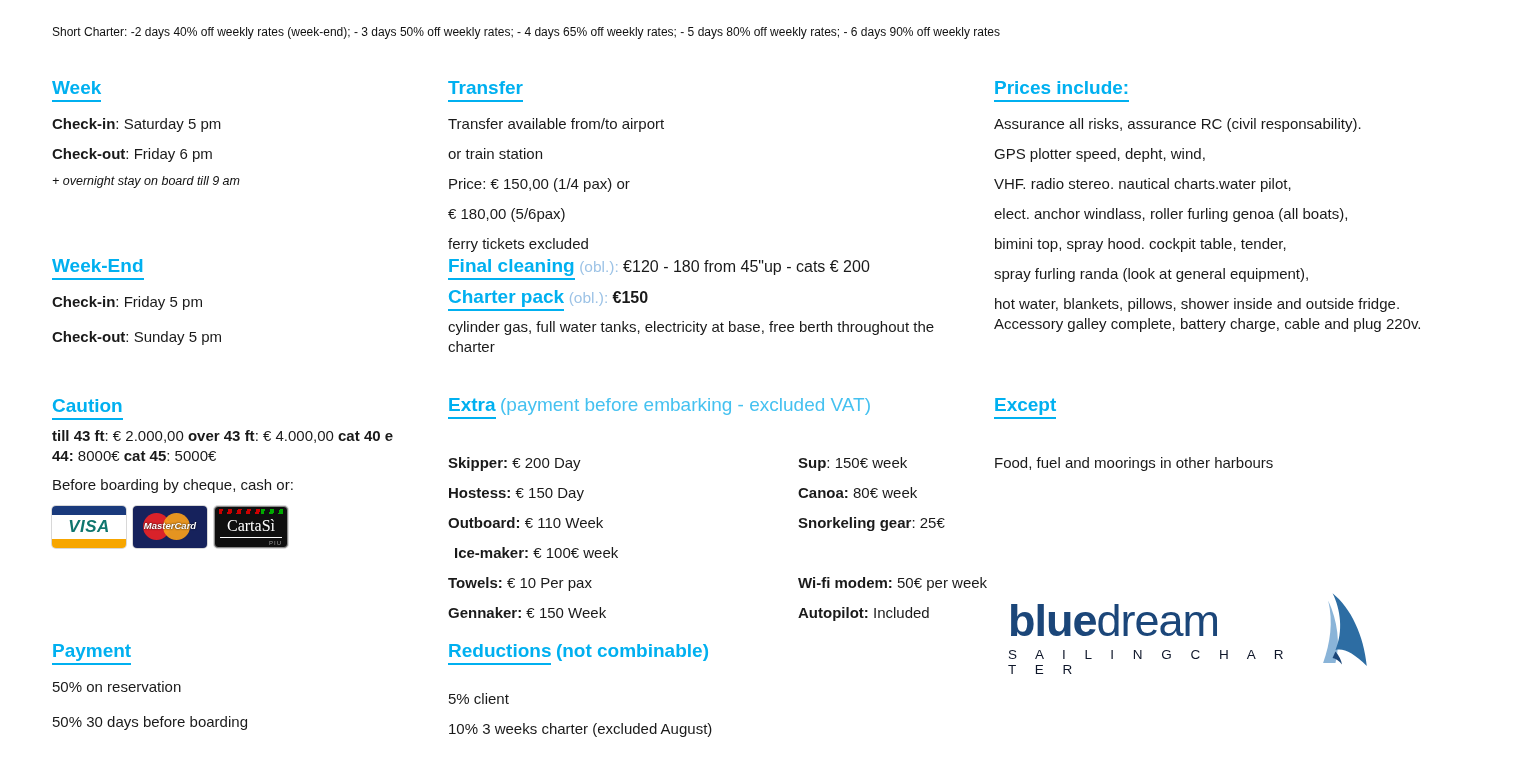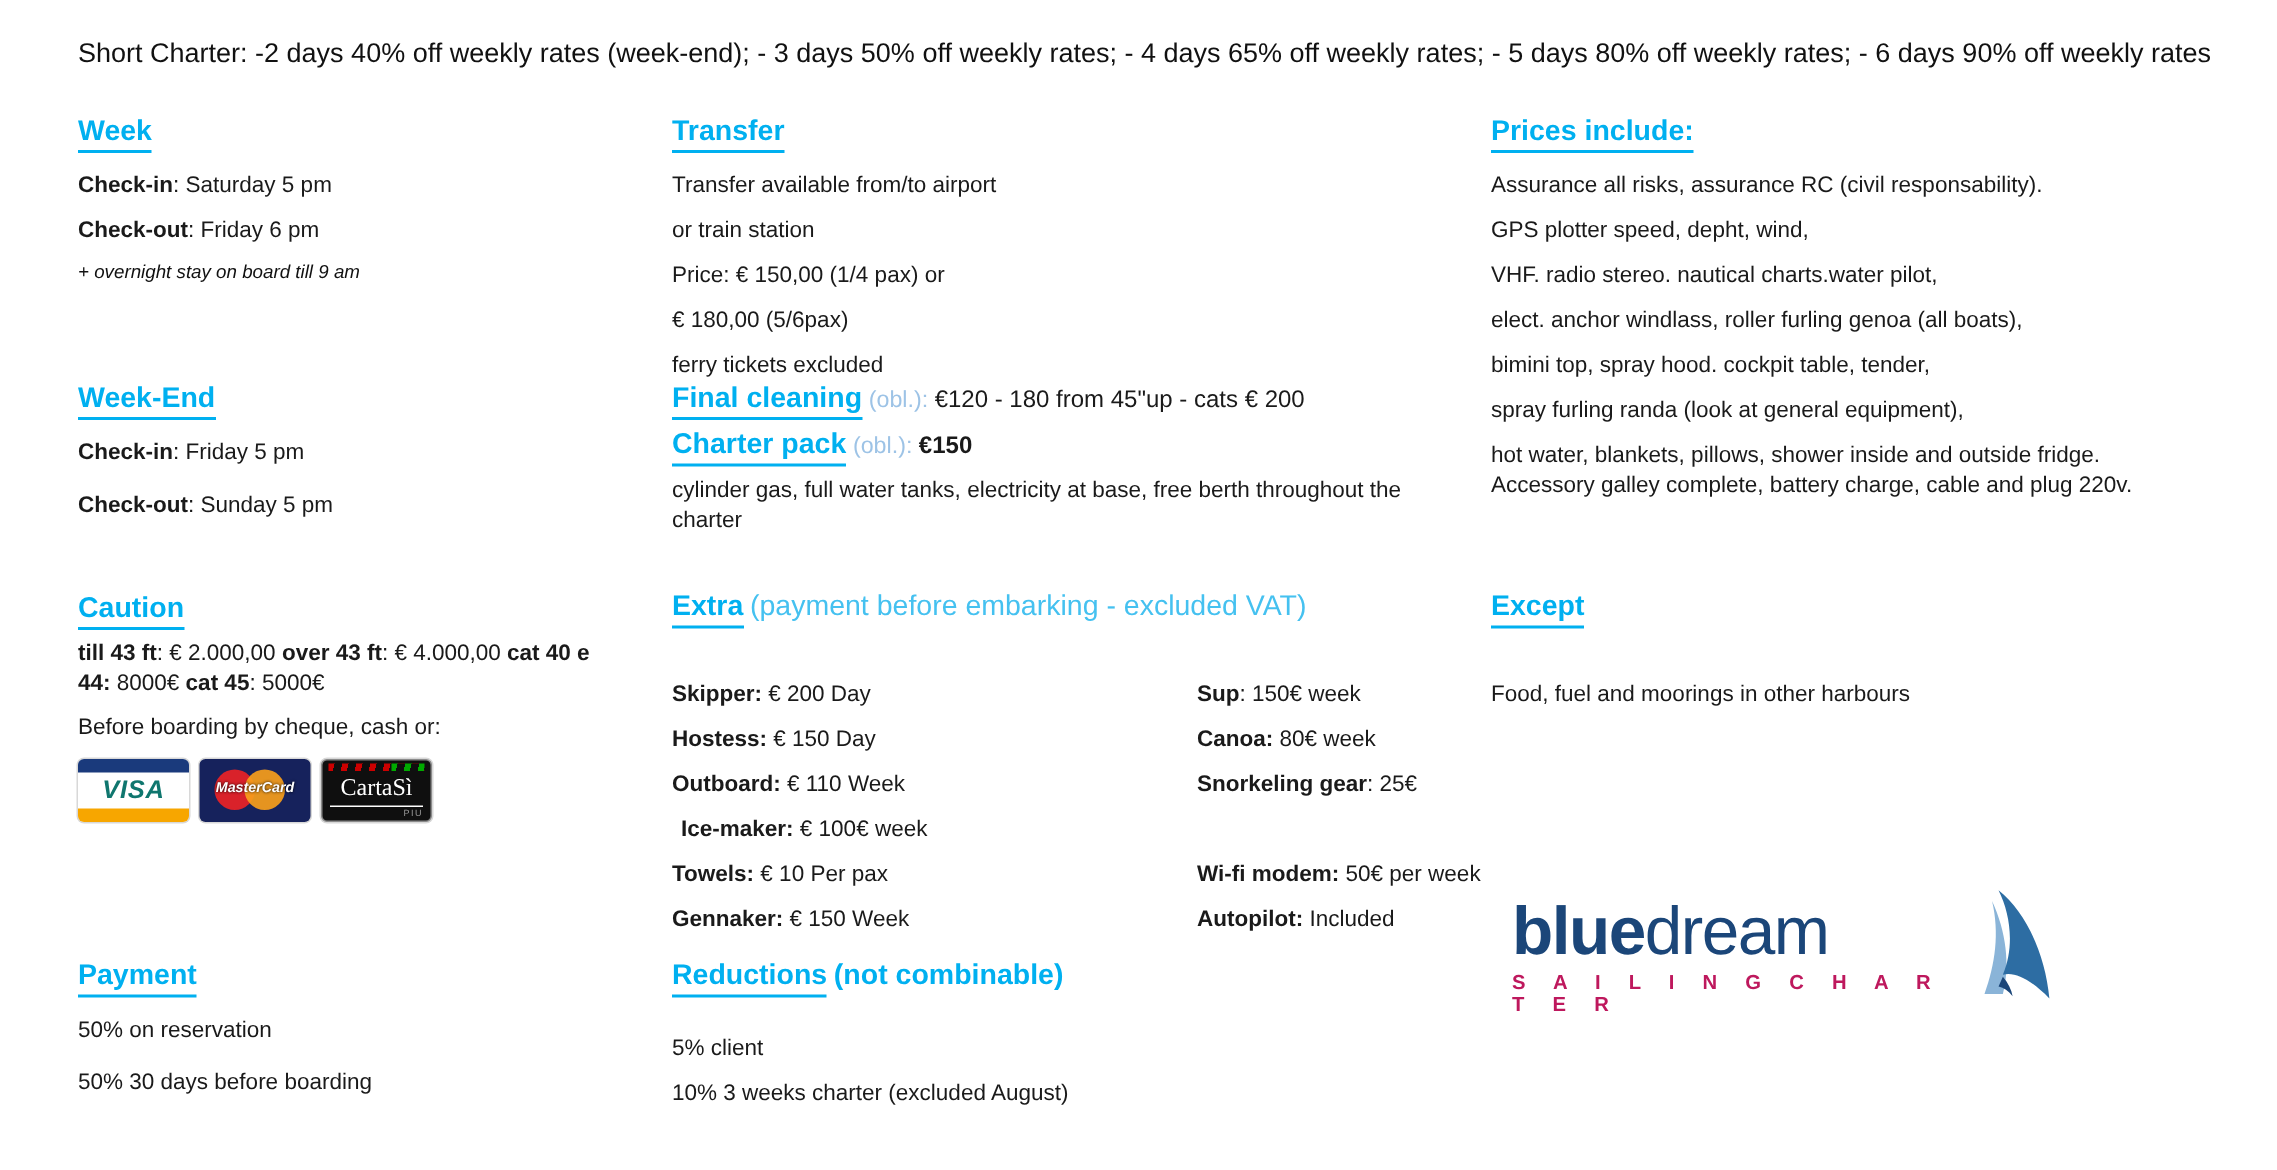--- a/index.html
+++ b/index.html
@@ -6,21 +6,21 @@
   html,body { background:#ffffff; }
   .page {
     position: relative;
     width: 1518px; height: 780px;
     background: #ffffff;
     font-family: "Liberation Sans", sans-serif;
     color: #1a1a1a;
     overflow: hidden;
   }
   .abs { position: absolute; }
-  .top-note { left:52px; top:25px; width:1430px; font-size:18px; color:#111; }
+  .top-note { left:52px; top:25px; width:1430px; font-size:12px; color:#111; }
 
   .heading {
     display:inline-block;
     font-size:19px; font-weight:700;
     color:#00b0f0;
     border-bottom:2px solid #00b0f0;
     padding-bottom:1px;
     line-height:22px;
   }
   .sec .heading { margin-bottom:12px; }
@@ -86,21 +86,21 @@
   .sec-except .line { margin-top:22px; }
   .sec-extra .extra-list, .sec-except .first-line { margin-top:22px; }
 
   
   .logo { left:1008px; top:584px; width:360px; }
   .logo-row { display:flex; align-items:flex-start; }
   .logo-words { padding-top:14px; }
   .logo-main { font-size:45px; line-height:46px; color:#1b4679; letter-spacing:-1px; white-space:nowrap; }
   .logo-main .w-bold { font-weight:700; }
   .logo-main .w-light { font-weight:400; }
-  .logo-tagline { font-size:13.5px; font-weight:700; color:#be185d; letter-spacing:7.5px; margin-top:3px; }
+  .logo-tagline { font-size:13.5px; font-weight:400; color:#0f172a; letter-spacing:7.5px; margin-top:3px; }
   .sail { margin-left:6px; }
 </style>
 </head>
 <body>
 
 <div class="page">
 
   <div class="abs top-note">Short Charter: -2 days 40% off weekly rates (week-end); - 3 days 50% off weekly rates; - 4 days 65% off weekly rates; - 5 days 80% off weekly rates; - 6 days 90% off weekly rates</div>
 
   <div class="abs sec sec-week">

